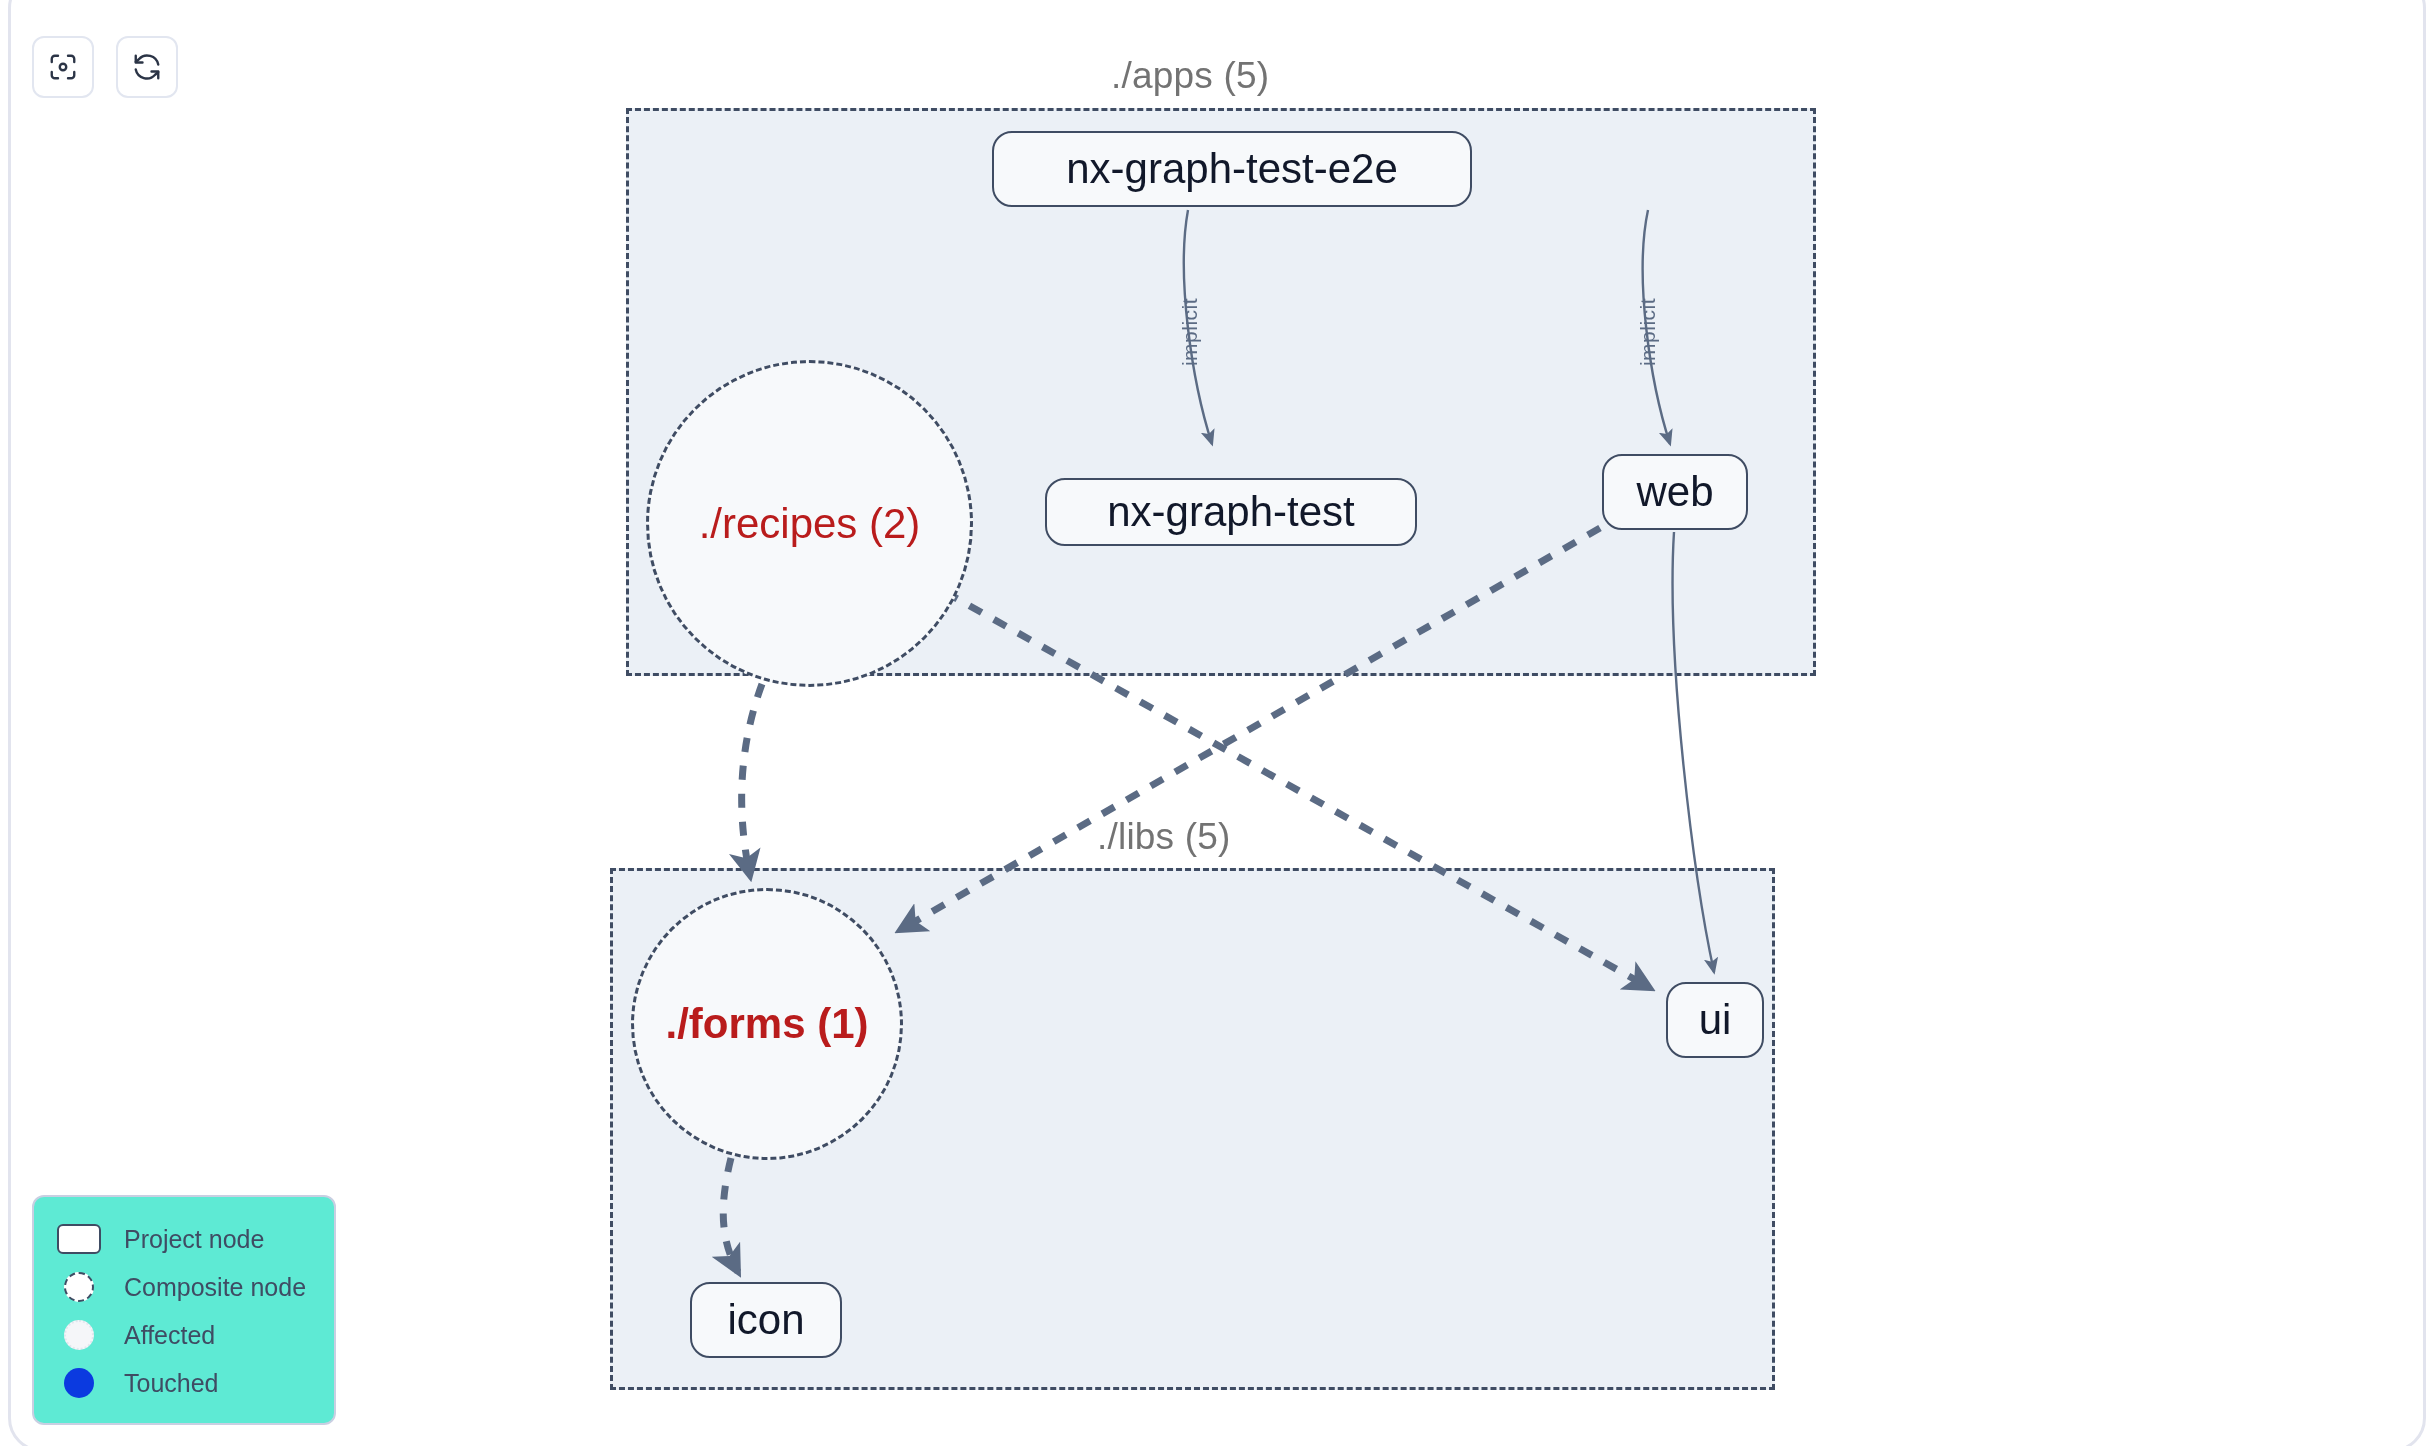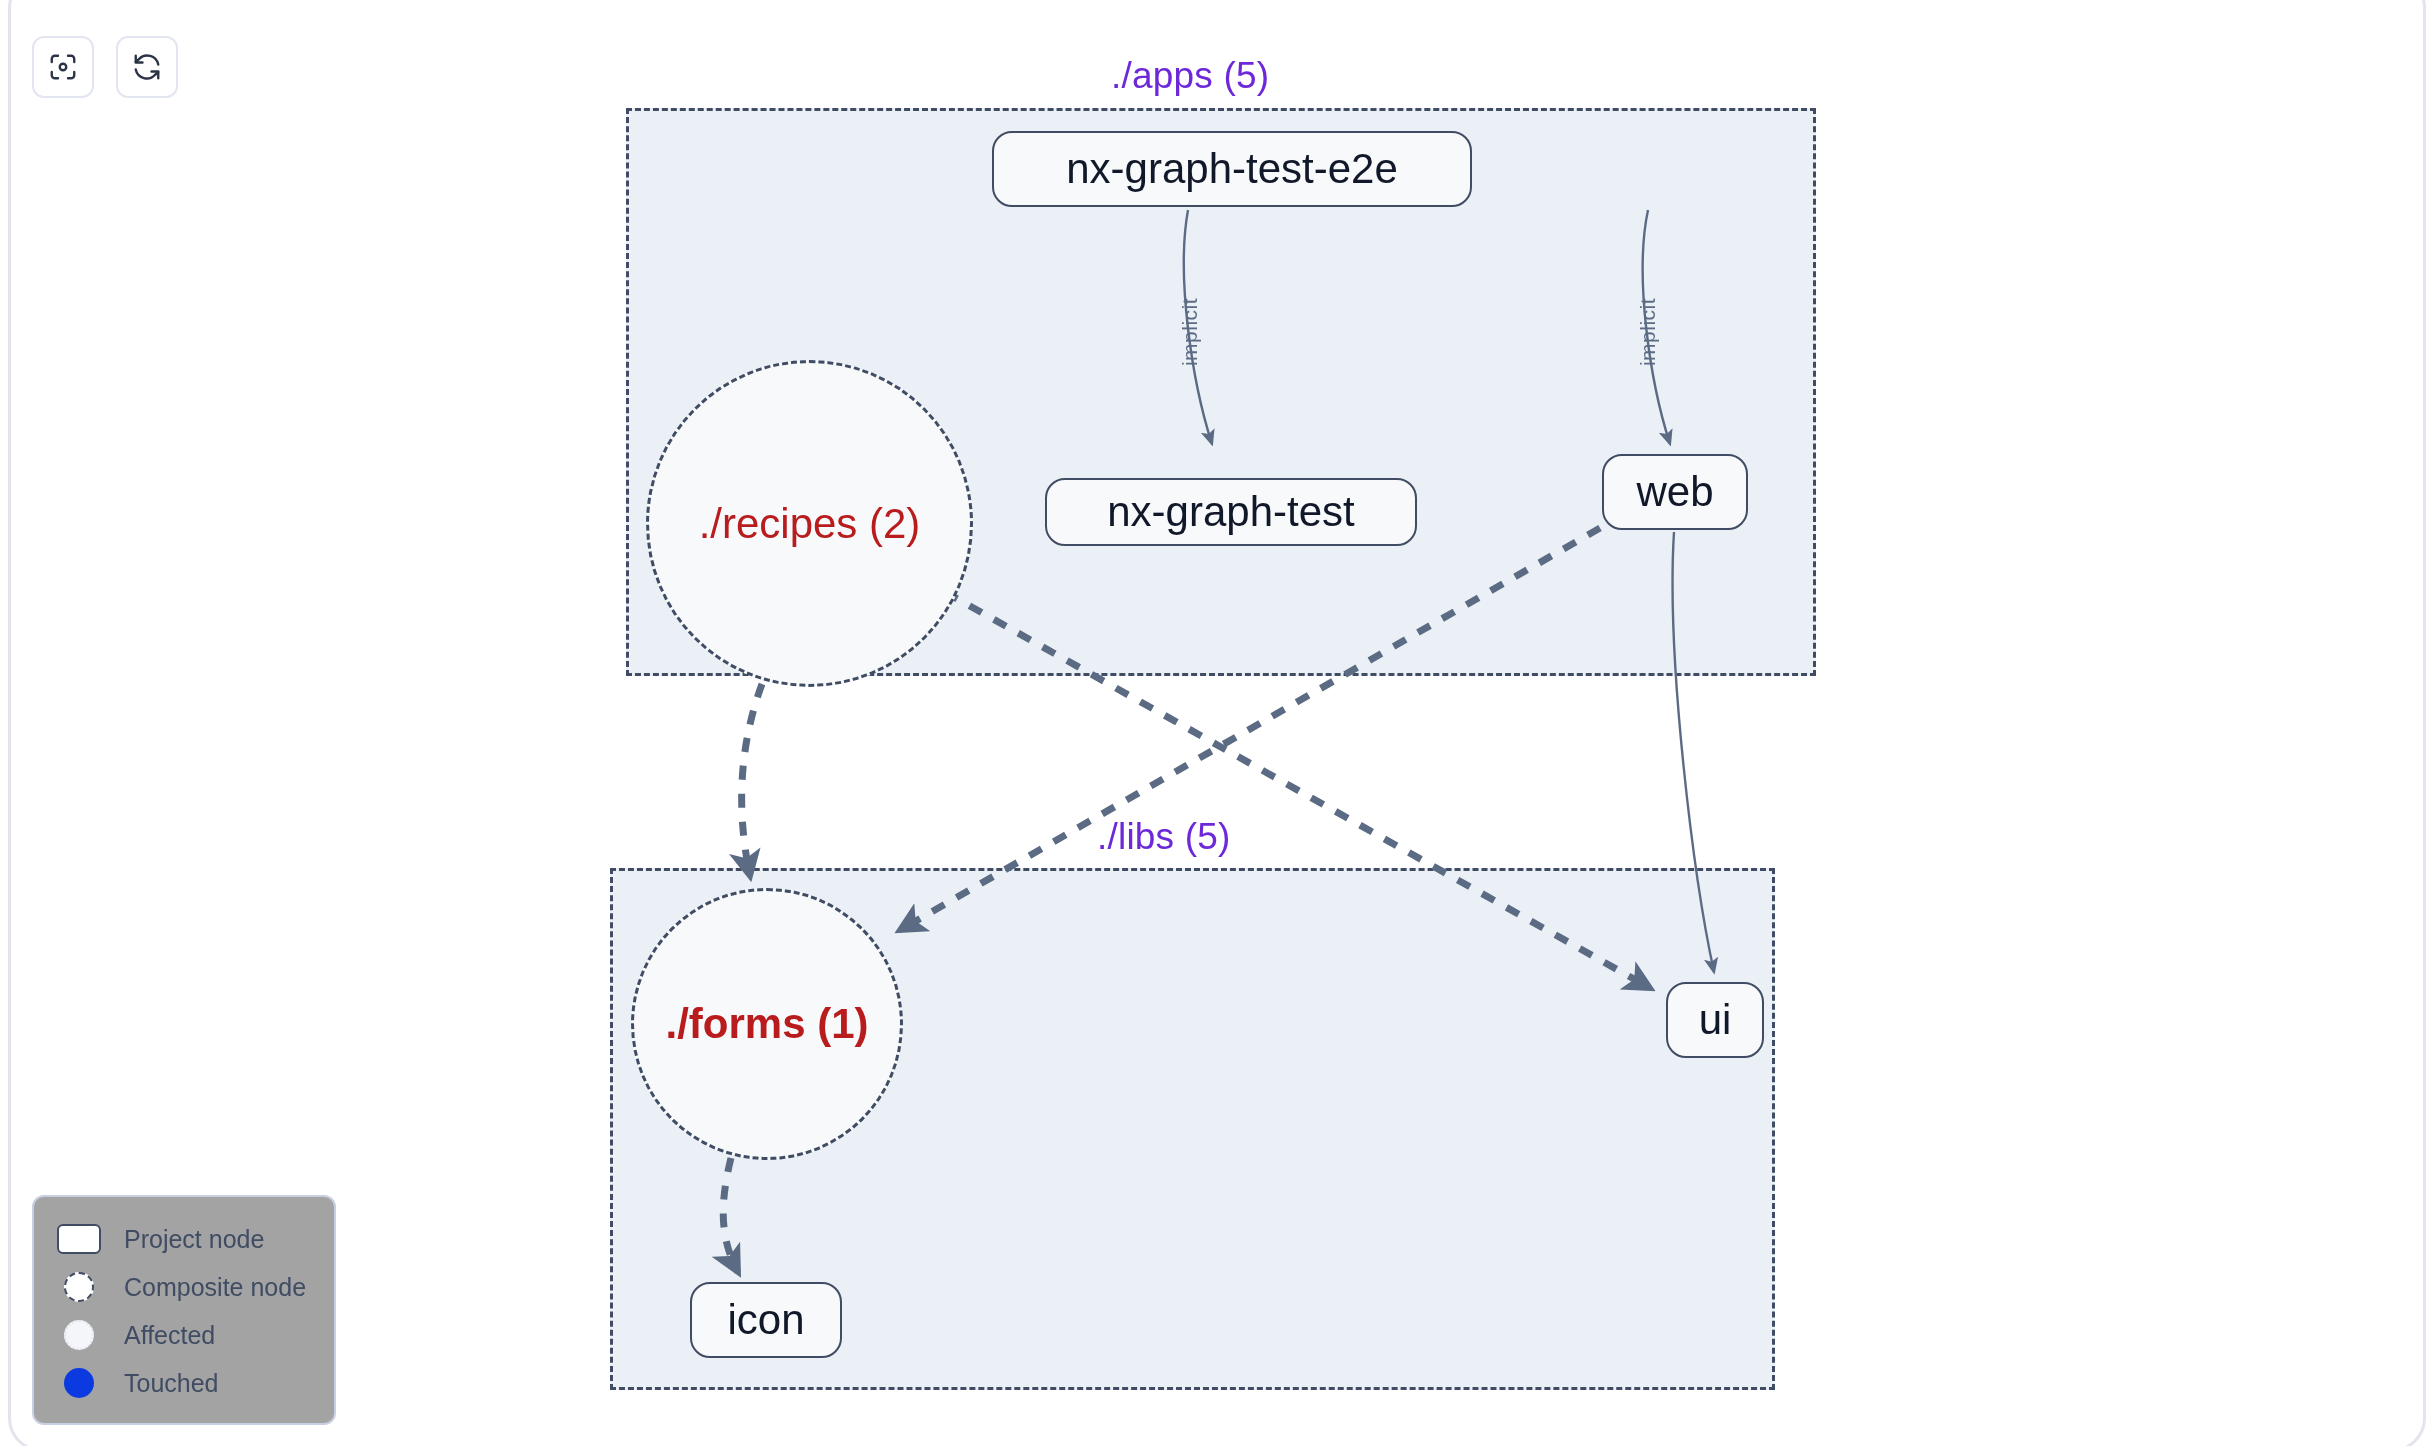--- a/index.html
+++ b/index.html
@@ -76,21 +76,21 @@
   
   .group-box {
     position: absolute;
     border: 3px dashed #3f4c63;
     background: rgba(223, 230, 240, 0.62);
     box-sizing: border-box;
     z-index: 5;
   }
   .group-label {
     position: absolute;
-    color: #6d28d9;
+    color: #737373;
     font-size: 37px;
     font-family: "Liberation Sans", sans-serif;
     line-height: 1;
     white-space: nowrap;
     z-index: 8;
     letter-spacing: 0.2px;
   }
 
   
   .project-node {
@@ -142,21 +142,21 @@
   }
 
   
   #legend {
     position: absolute;
     left: 32px;
     top: 1195px;
     width: 304px;
     border: 2px solid #c9cfe2;
     border-radius: 12px;
-    background: #a3a3a3;
+    background: #5eead4;
     padding: 18px 20px 16px 22px;
     box-sizing: border-box;
     z-index: 30;
   }
   .legend-row {
     display: flex;
     align-items: center;
     height: 48px;
   }
   .legend-swatch {

